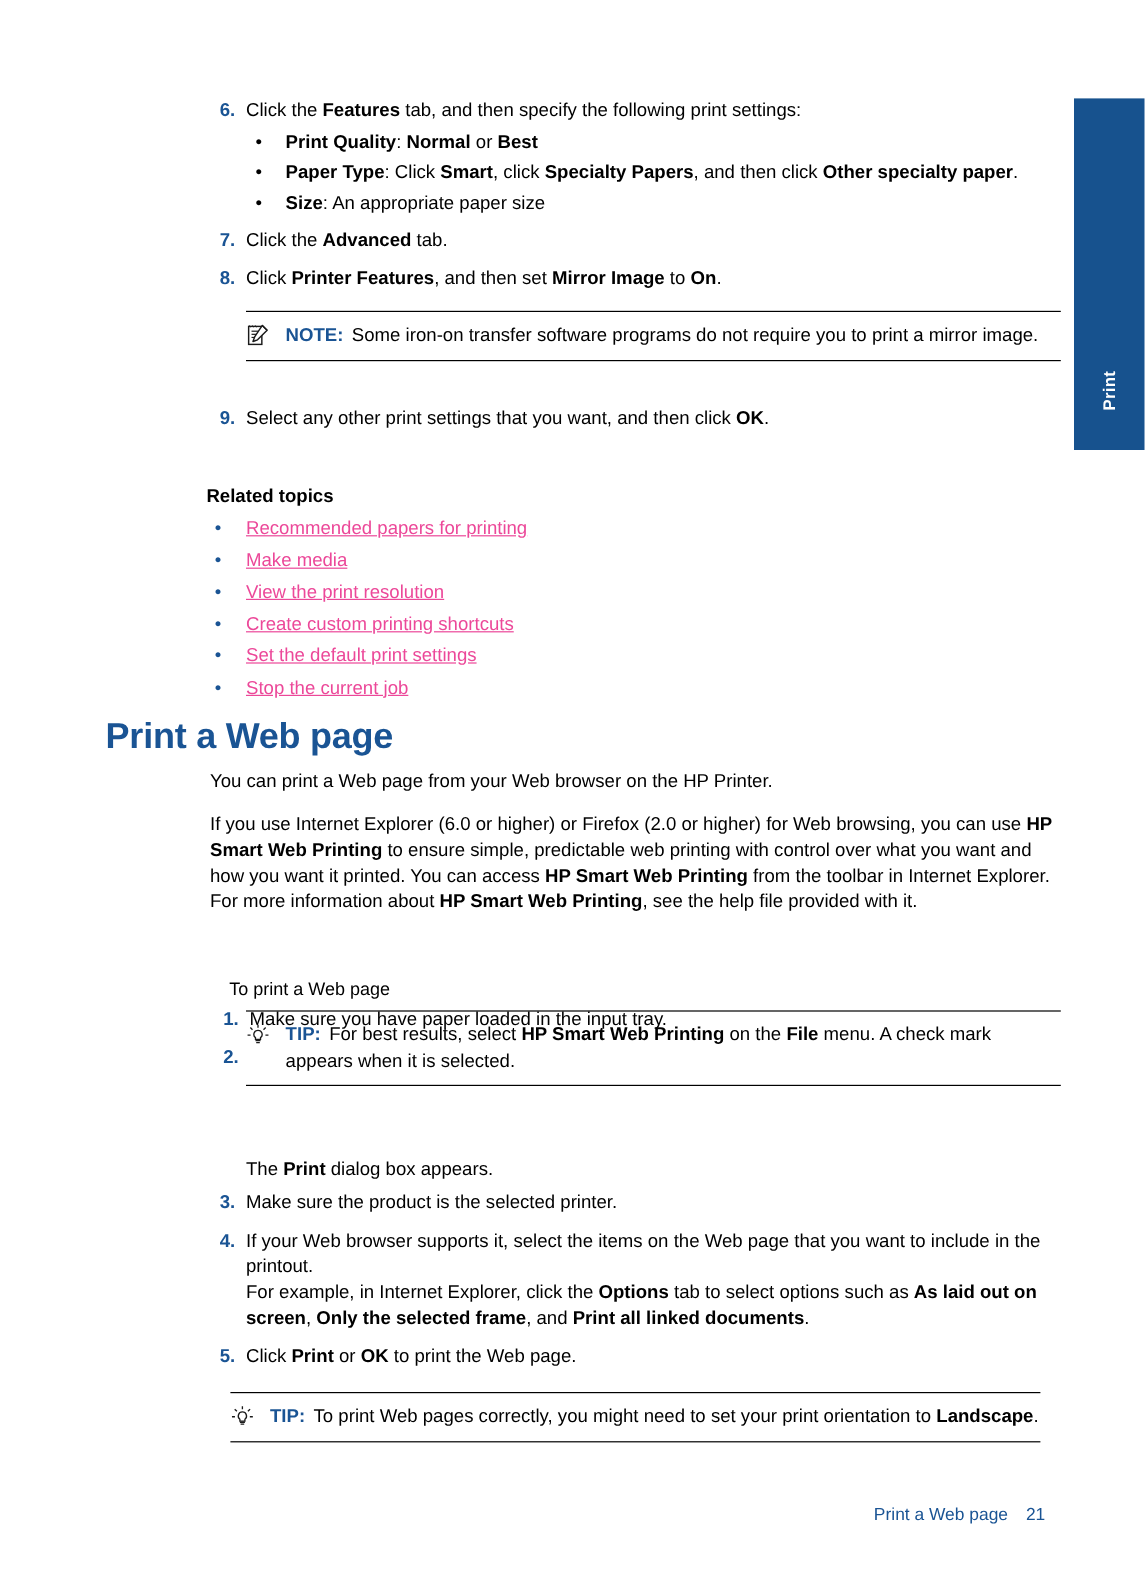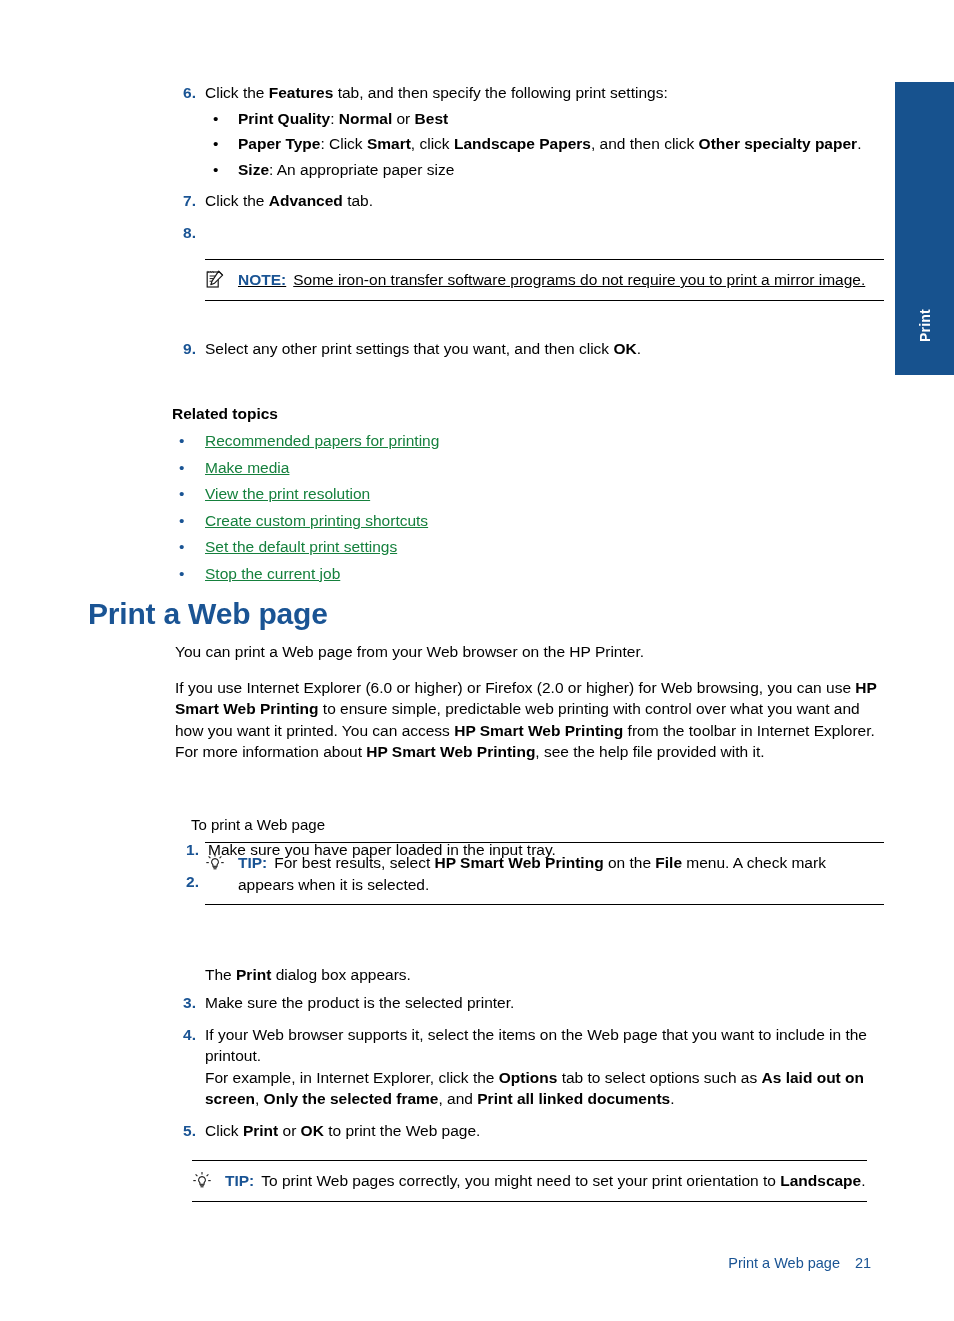--- a/index.html
+++ b/index.html
@@ -163,21 +163,21 @@
     font-size: 15.5px;
     line-height: 21px;
   }
   .link-item .dot {
     position: absolute;
     left: 7px;
     top: 0;
     color: #1a5494;
   }
   .link-item a {
-    color: #15803d;
+    color: #ec4899;
     text-decoration: underline;
   }
 
   
   .footer {
     position: absolute;
     left: 0;
     top: 1255px;
     width: 886px;
     text-align: right;
@@ -200,30 +200,30 @@
   <div class="side-tab">
     <div class="side-tab-label">Print</div>
   </div>
 
   <div class="content">
 
     <div style="position:absolute; left:172px; top:82px; width:712px;">
       <ul class="steps" id="steps-a">
           <li class="step"><span class="step-num">6.</span><span>Click the <b>Features</b> tab, and then specify the following print settings:</span><ul class="sub-bullets">
               <li class="sub-bullet"><span class="dot">•</span><span><b>Print Quality</b>: <b>Normal</b> or <b>Best</b></span></li>
-              <li class="sub-bullet"><span class="dot">•</span><span><b>Paper Type</b>: Click <b>Smart</b>, click <b>Landscape Papers</b>, and then click <b>Other specialty paper</b>.</span></li>
+              <li class="sub-bullet"><span class="dot">•</span><span><b>Paper Type</b>: Click <b>Smart</b>, click <b>Specialty Papers</b>, and then click <b>Other specialty paper</b>.</span></li>
               <li class="sub-bullet"><span class="dot">•</span><span><b>Size</b>: An appropriate paper size</span></li>
             </ul></li>
           <li class="step"><span class="step-num">7.</span><span>Click the <b>Advanced</b> tab.</span></li>
-          <li class="step"><span class="step-num">8.</span></li>
+          <li class="step"><span class="step-num">8.</span><span>Click <b>Printer Features</b>, and then set <b>Mirror Image</b> to <b>On</b>.</span></li>
         </ul>
     </div>
 
     <div style="position:absolute; left:205px; top:259px; width:679px;">
-      <div class="admon" style="margin:0;text-decoration:underline;">
+      <div class="admon" style="margin:0;">
         <div class="admon-inner">
           <span class="admon-icon">
             <svg width="20" height="20" viewBox="0 0 20 20">
               <rect x="2.2" y="2" width="11" height="15" fill="#ffffff" stroke="#1a1a1a" stroke-width="1.2"></rect>
               <line x1="4.6" y1="6" x2="10.6" y2="6" stroke="#1a1a1a" stroke-width="1"></line>
               <line x1="4.6" y1="8.6" x2="10.6" y2="8.6" stroke="#1a1a1a" stroke-width="1"></line>
               <line x1="4.6" y1="11.2" x2="9" y2="11.2" stroke="#1a1a1a" stroke-width="1"></line>
               <path d="M13.6 1.2 L17.6 5.2 L9.6 13.2 L5.8 14.6 L7.2 10.8 Z" fill="#ffffff" stroke="#1a1a1a" stroke-width="1.2" stroke-linejoin="round"></path>
               <line x1="13.6" y1="1.2" x2="17.6" y2="5.2" stroke="#1a1a1a" stroke-width="1.1"></line>
               <path d="M2.6 1.4 l1.6 1.2 M5 1.4 l1.6 1.2 M7.4 1.4 l1.6 1.2" stroke="#1a1a1a" stroke-width="0.9"></path>

